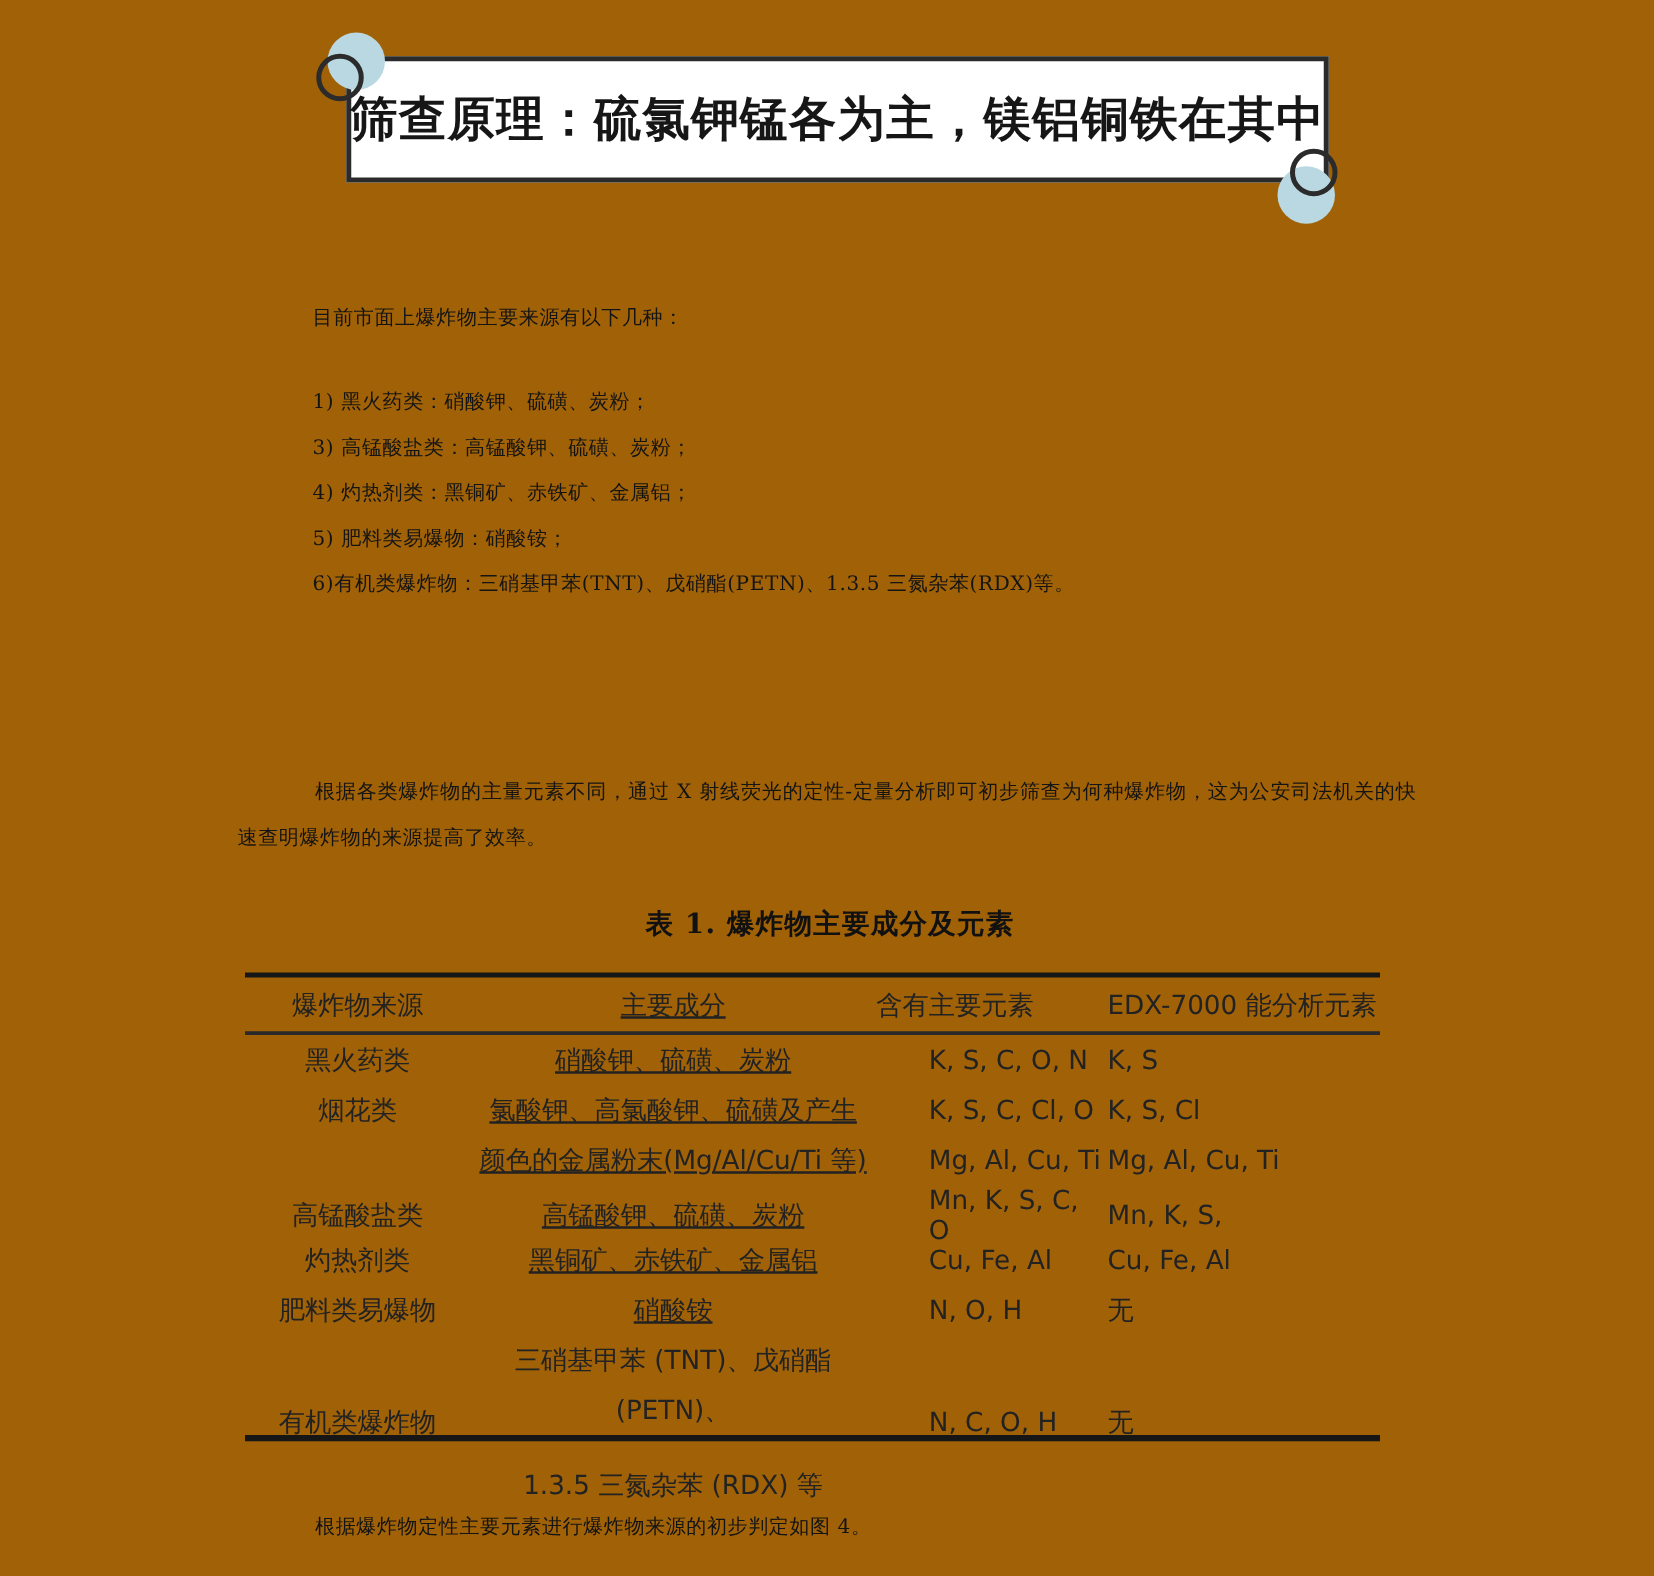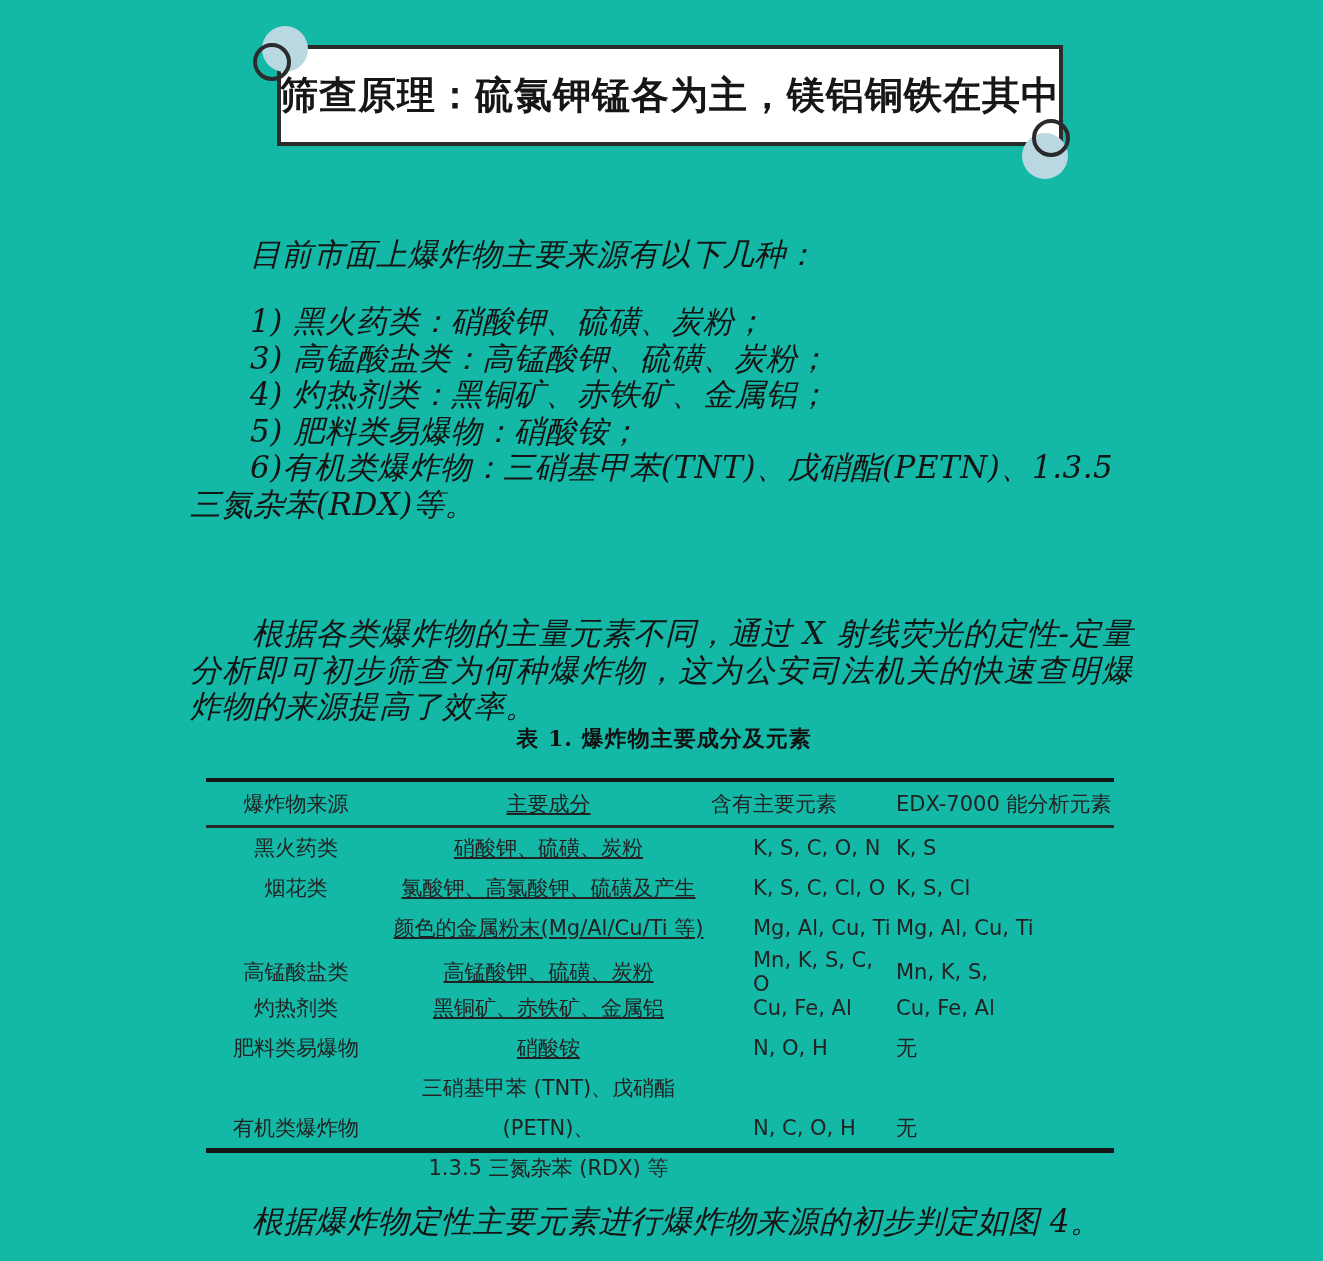--- a/index.html
+++ b/index.html
@@ -1,20 +1,20 @@
 <!DOCTYPE html>
 <html><head>
 <meta charset="utf-8">
 <style>
   html,body { margin:0; padding:0; background:#ffffff; }
   .page {
     position:relative;
     width:1323px;
     height:1261px;
-    background:#14b8a6;
+    background:#a16207;
     overflow:hidden;
     color:#1a1a1a;
     font-family:"DejaVu Serif", serif;
   }
 
   
   .banner {
     position:absolute;
     left:277px; top:45px;
     width:786px; height:101px;
@@ -48,67 +48,66 @@
   .c-tl-blue    { left:-19px; top:-23px; }
   .c-tl-outline { left:-28px; top:-6px; }
   .c-br-blue    { left:741px; top:84px; }
   .c-br-outline { left:751px; top:70px; }
 
   
   .textblock {
     position:absolute;
     left:190px;
     width:943px;
-    font-size:31px;
+    font-size:16px;
     line-height:36.6px;
     letter-spacing:0.5px;
     color:#141414;
-    font-style:italic;
   }
   .intro   { top:236px; text-indent:60px; }
   .list    { top:303px; }
   .list-item { text-indent:60px; }
   .para    { top:615px; text-indent:62px; text-align:justify; }
   .closing { top:1203px; text-indent:62px; }
 
   
   .tbl-caption {
     position:absolute;
     left:210px; top:724px;
     width:908px;
     text-align:center;
     font-size:22px;
     font-weight:700;
     letter-spacing:1px;
     color:#111111;
   }
   .xtable {
     position:absolute;
-    left:206px; top:778px;
+    left:196px; top:778px;
     width:908px;
     border-top:4px solid #161616;
     border-bottom:5px solid #161616;
     box-sizing:border-box;
     font-family:"DejaVu Sans", sans-serif;
     font-size:21px;
     color:#222222;
   }
   .t-head, .t-line, .t-row-tall {
     display:grid;
     grid-template-columns:180px 325px 185px 218px;
     align-items:center;
   }
   .t-head { height:43px; border-bottom:3px solid #2a2a2a; }
   .t-line { height:40px; }
   .t-row-tall { height:80px; }
   .c1 { text-align:center; }
   .c2 { text-align:center;text-decoration:underline; }
   .c3 { text-align:left; padding-left:42px; }
   .c4 { }
-  .c2-multi { display:flex; flex-direction:column; justify-content:center; }
+  .c2-multi { display:flex; flex-direction:column; justify-content:center;gap:20px; }
   .c2-multi div { line-height:40px; text-align:center; }
 </style>
 </head>
 <body>
 
 <div class="page">
 
   <div class="banner">
     <span class="circle-blue c-tl-blue"></span>
     <span class="circle-outline c-tl-outline"></span>

